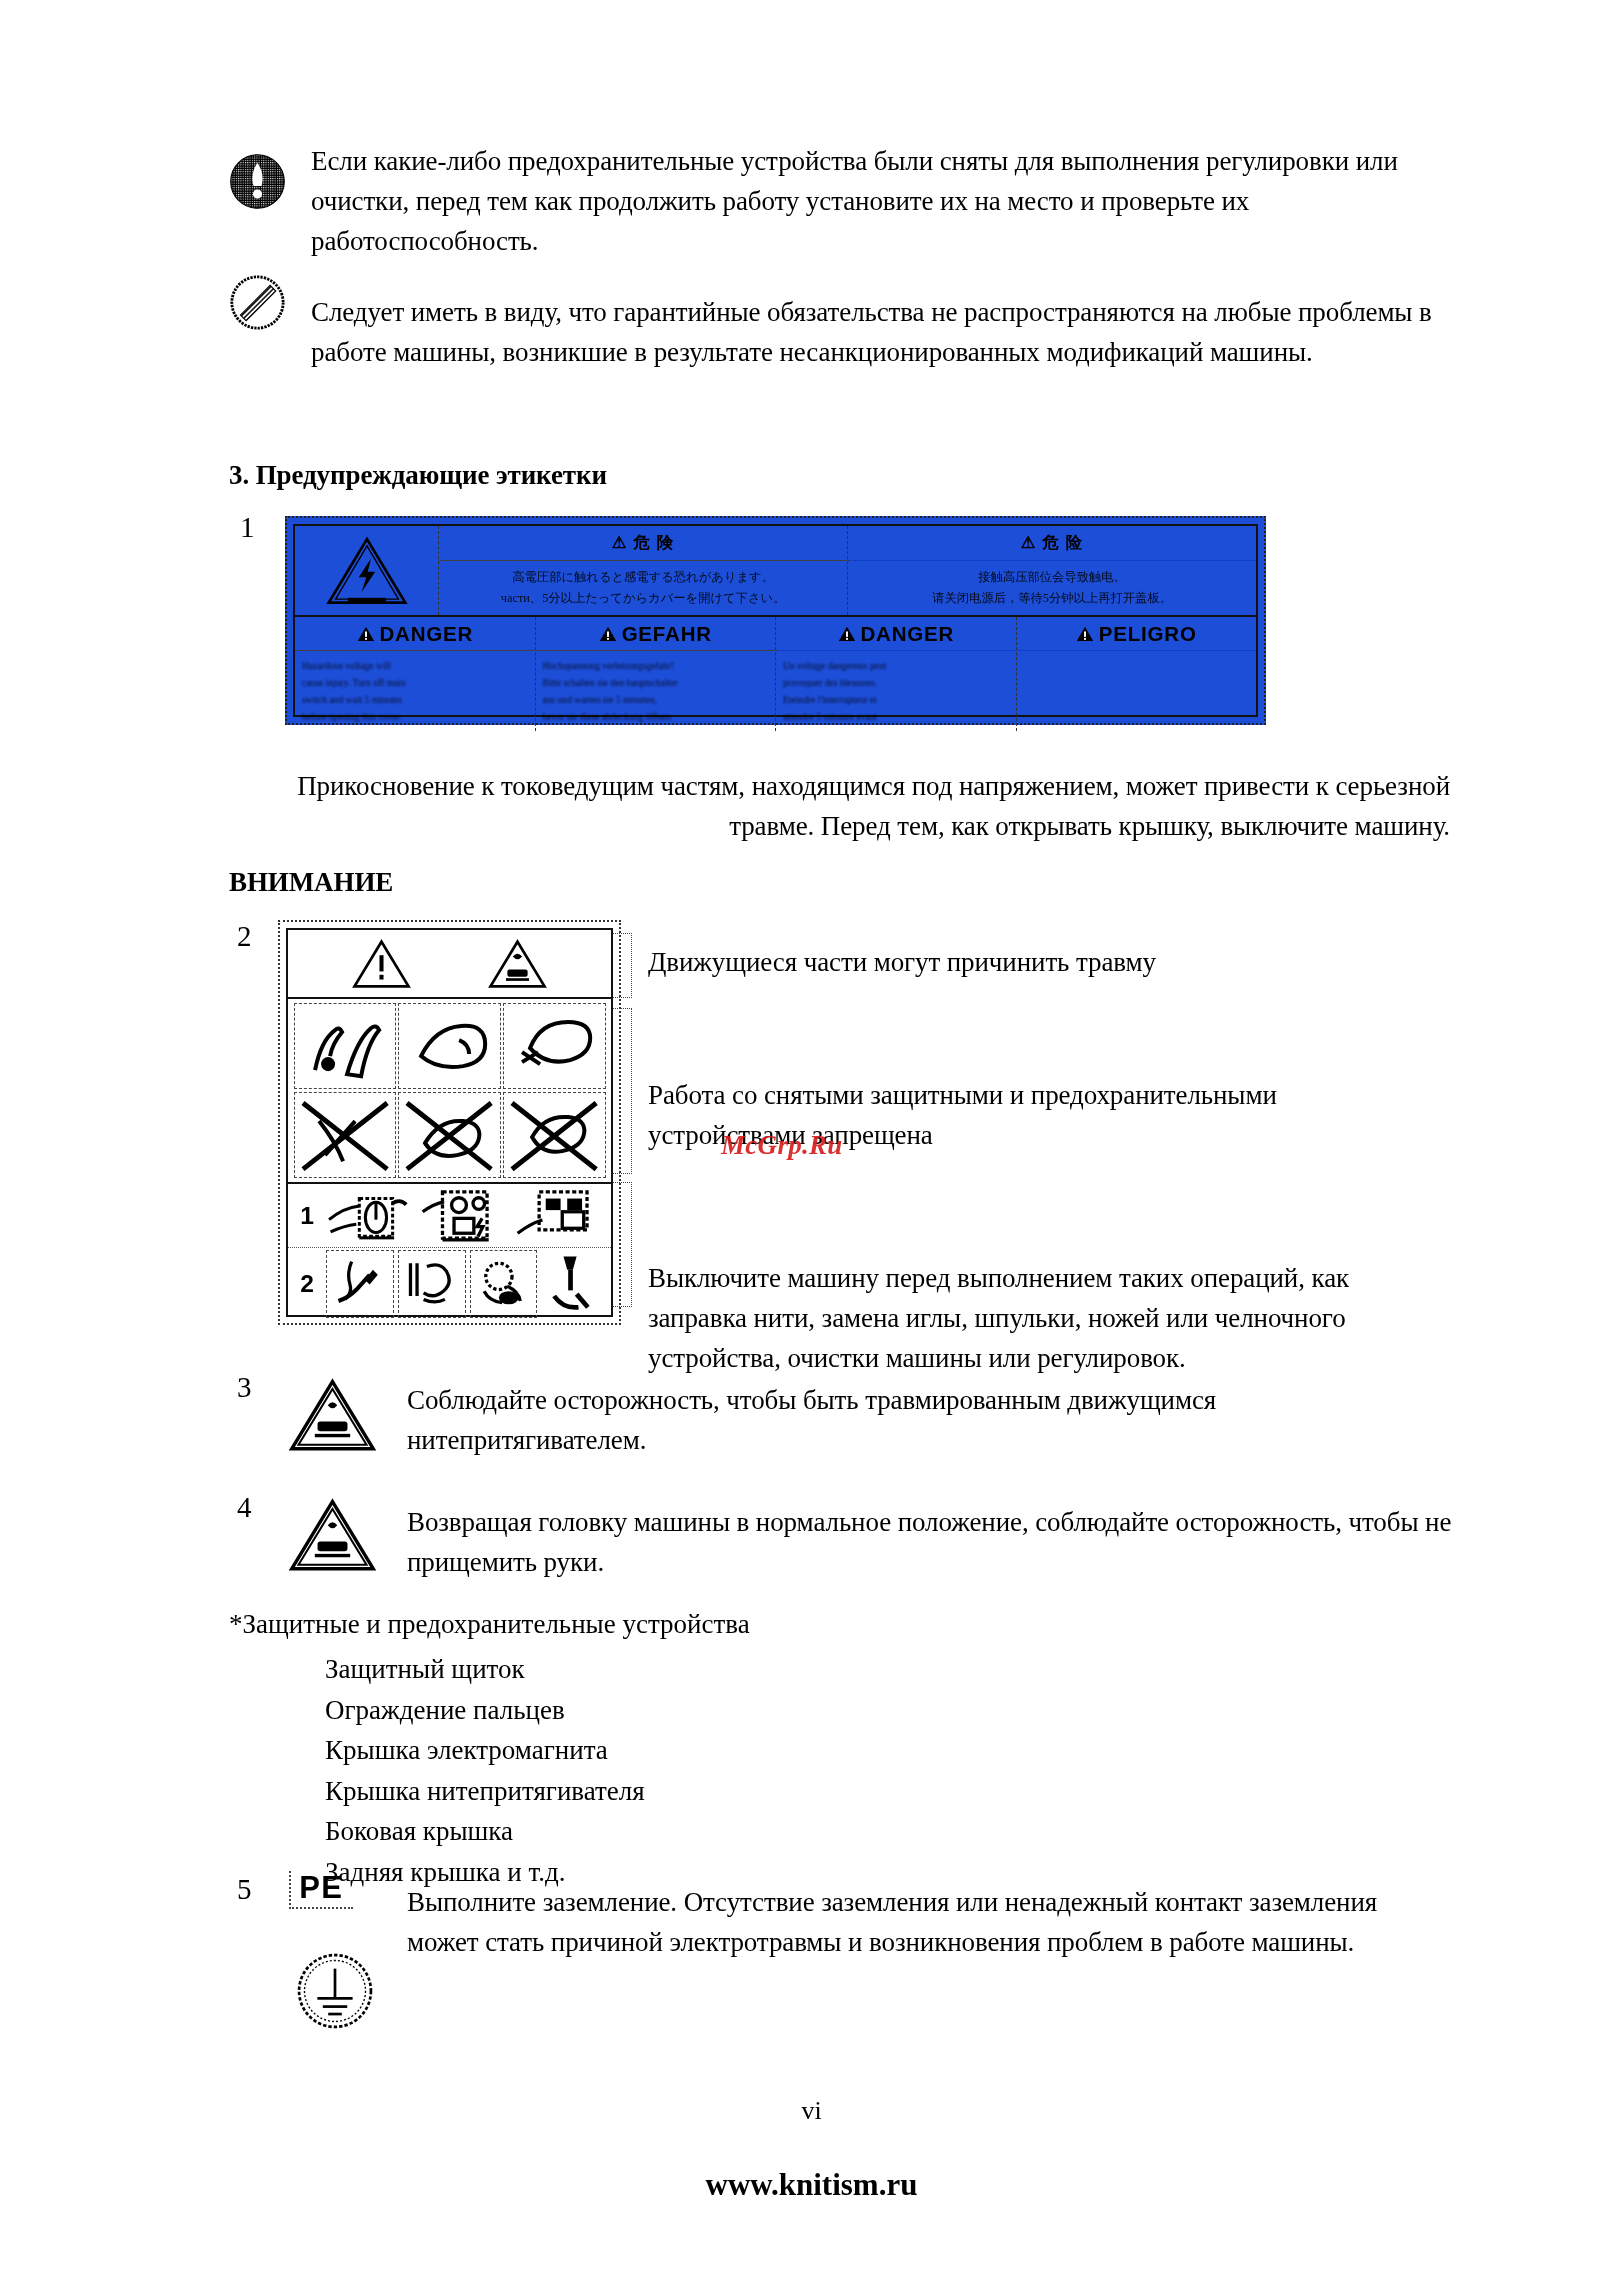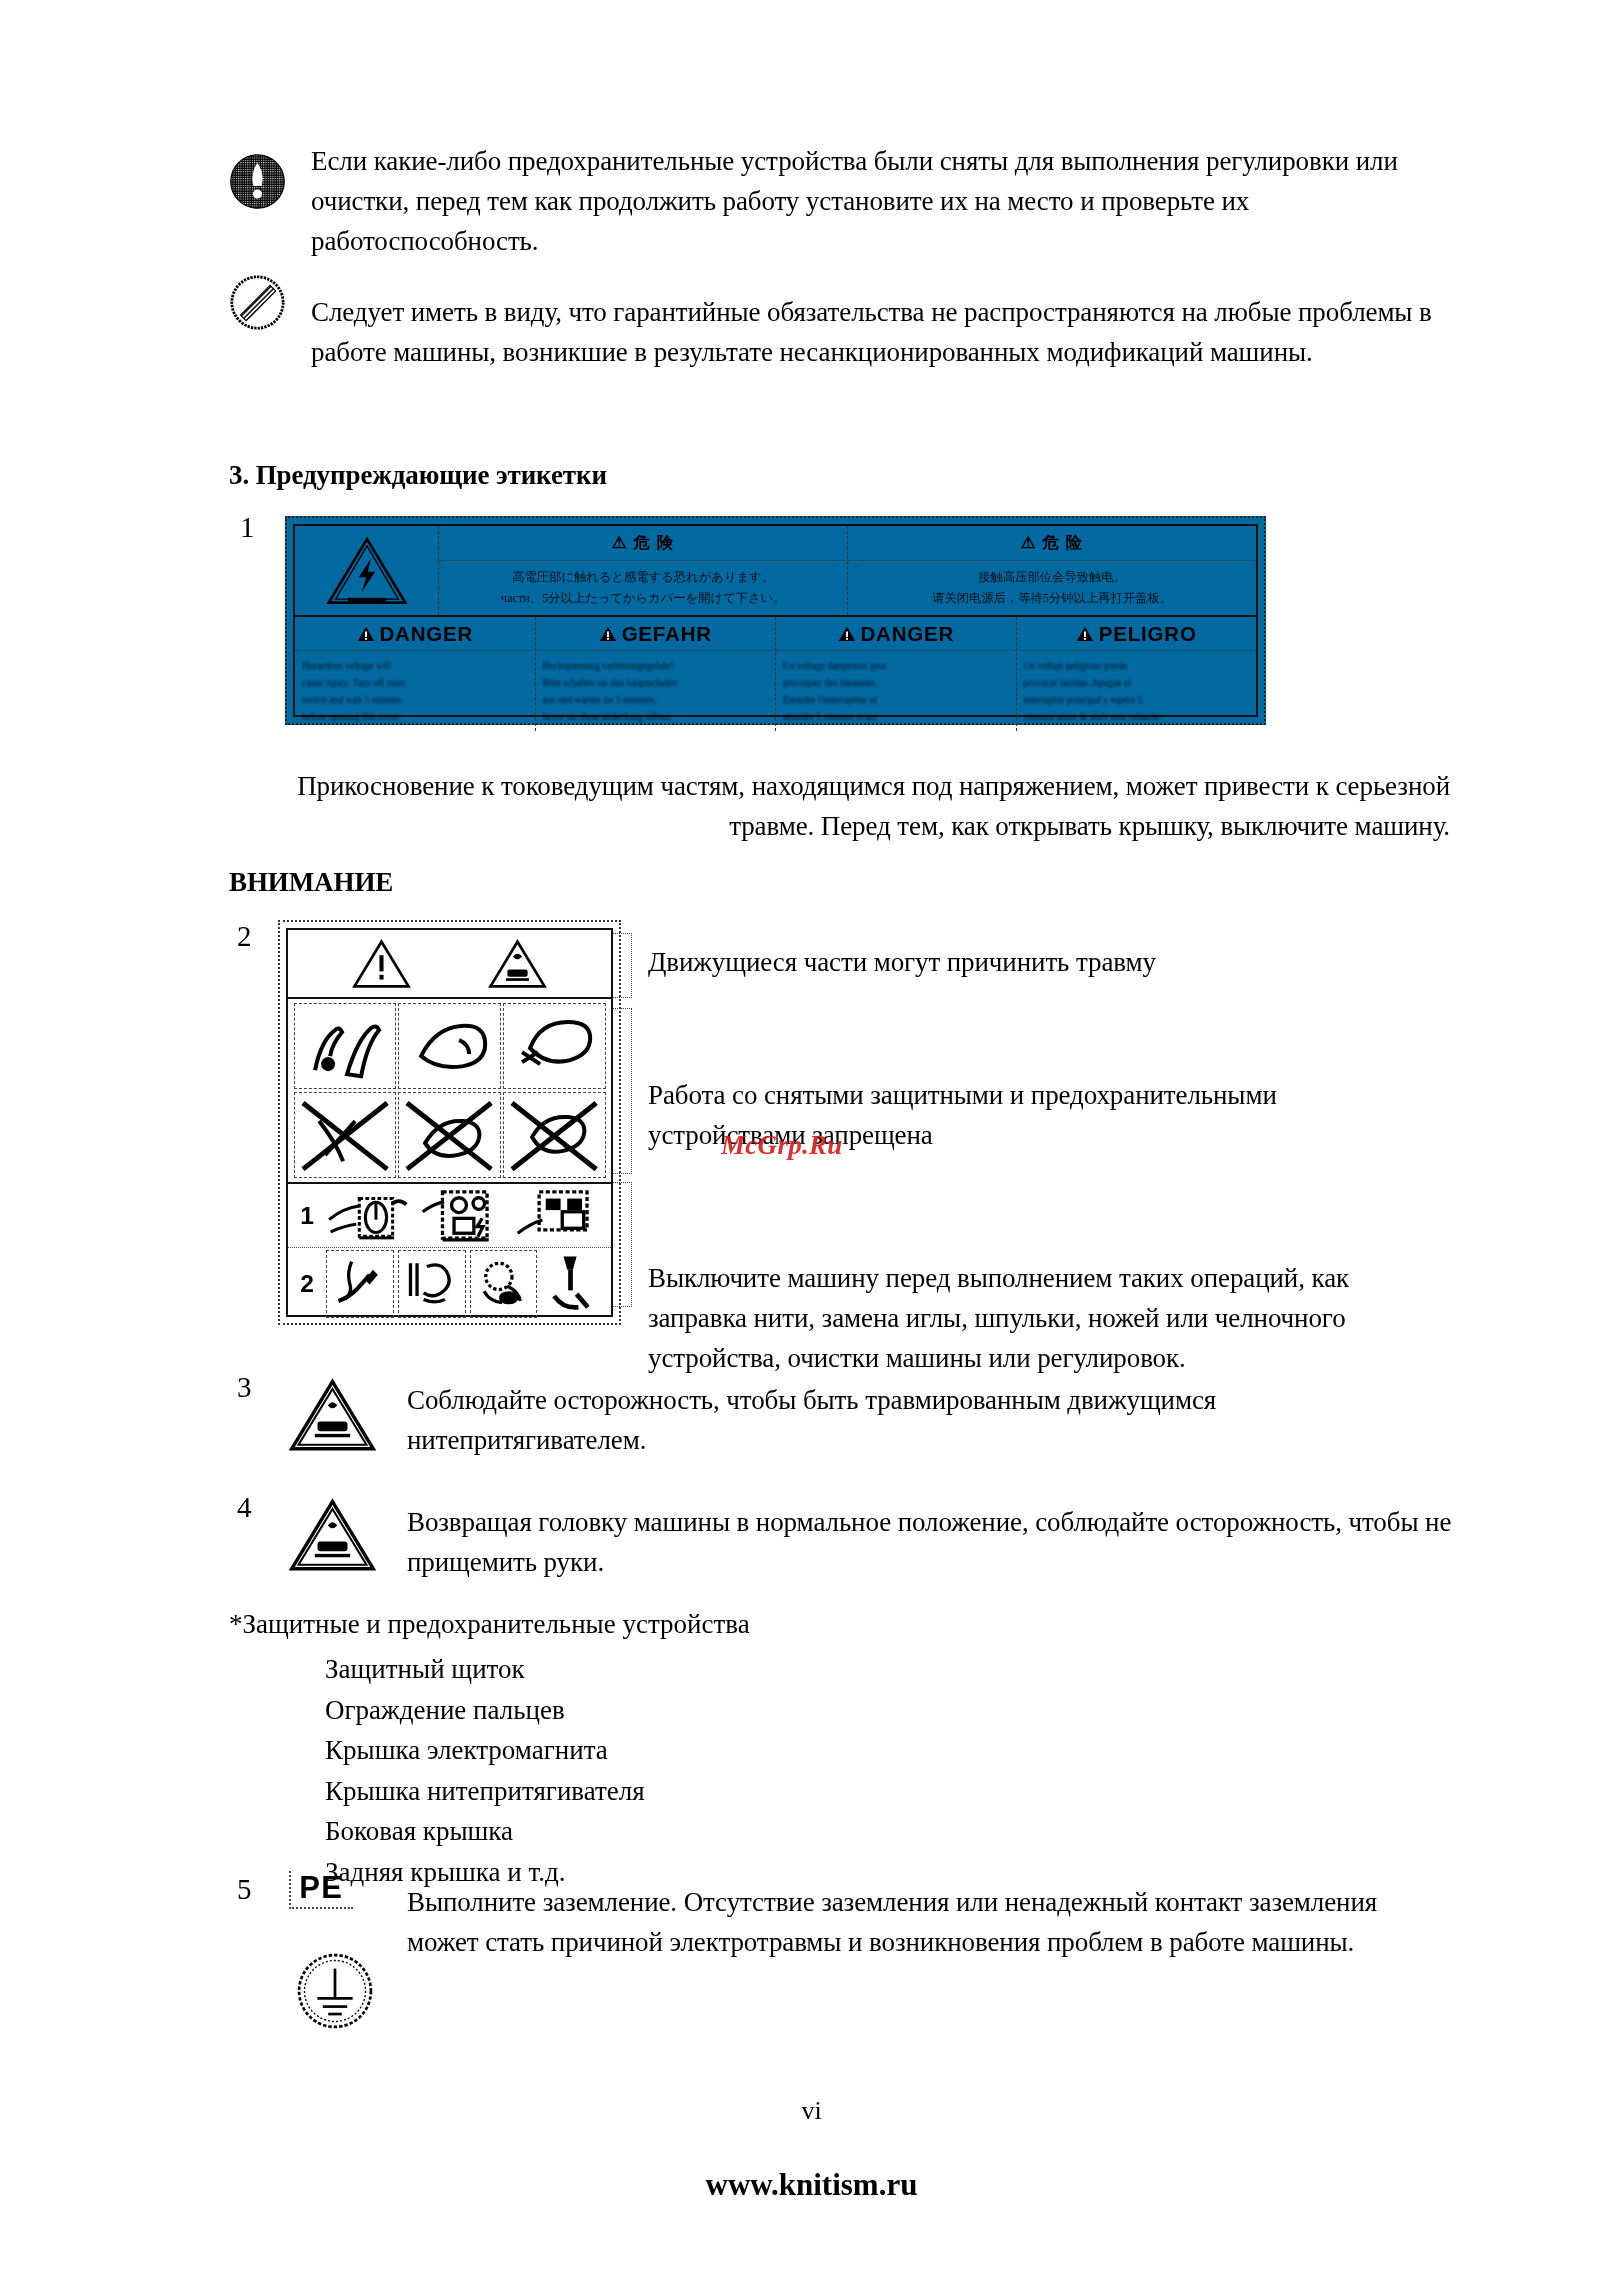--- a/index.html
+++ b/index.html
@@ -49,21 +49,21 @@
     position: absolute;
     font-size: 29px;
     line-height: 1;
   }
 
   
   .label1-outer {
     position: absolute;
     border: 2px dotted #222;
     padding: 6.1px;
-    background: #0369a1;
+    background: #1d4ed8;
   }
   .label1 {
     border: 2px solid #111;
     display: flex;
     flex-direction: column;
     width: 100%;
     height: 100%;
     box-sizing: border-box;
   }
   .l1-top {
@@ -402,26 +402,20 @@
 
         <div class="l1-b-cell">
           <div class="l1-b-title">
             <svg viewBox="0 0 26 23" xmlns="http://www.w3.org/2000/svg">
               <path d="M13 1 L25 22 L1 22 Z" fill="#000"></path>
               <rect x="11.6" y="8" width="2.8" height="8" fill="#fff"></rect>
               <rect x="11.6" y="17.5" width="2.8" height="2.8" fill="#fff"></rect>
             </svg>
             <span>PELIGRO</span>
           </div>
-          <div class="l1-b-text">
-            <div>Un voltaje peligroso puede</div>
-            <div>provocar heridas. Apague el</div>
-            <div>interruptor principal y espere 5</div>
-            <div>minutos antes de abrir esta cubierta.</div>
-          </div>
         </div>
 
       </div>
     </div>
   </div>
 
   <div class="para" style="left:229px; top:767px; width:1221px;text-align:right;">Прикосновение к токоведущим частям, находящимся под напряжением, может привести к серьезной травме. Перед тем, как открывать крышку, выключите машину.</div>
 
   <div class="para" style="left:229px; top:863px;font-weight:bold;">ВНИМАНИЕ</div>
 

